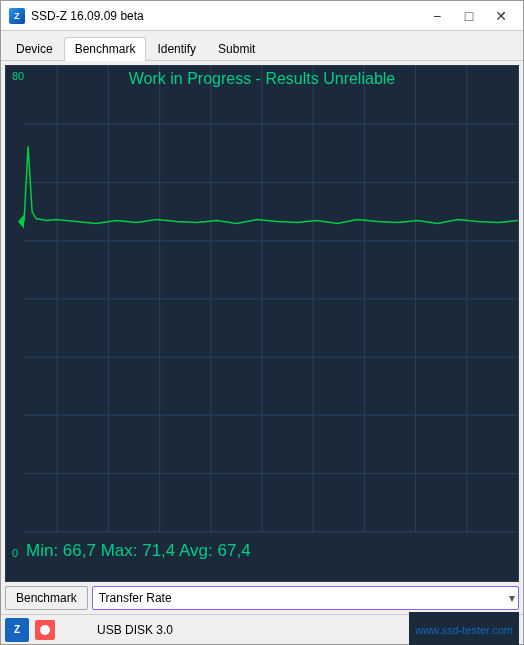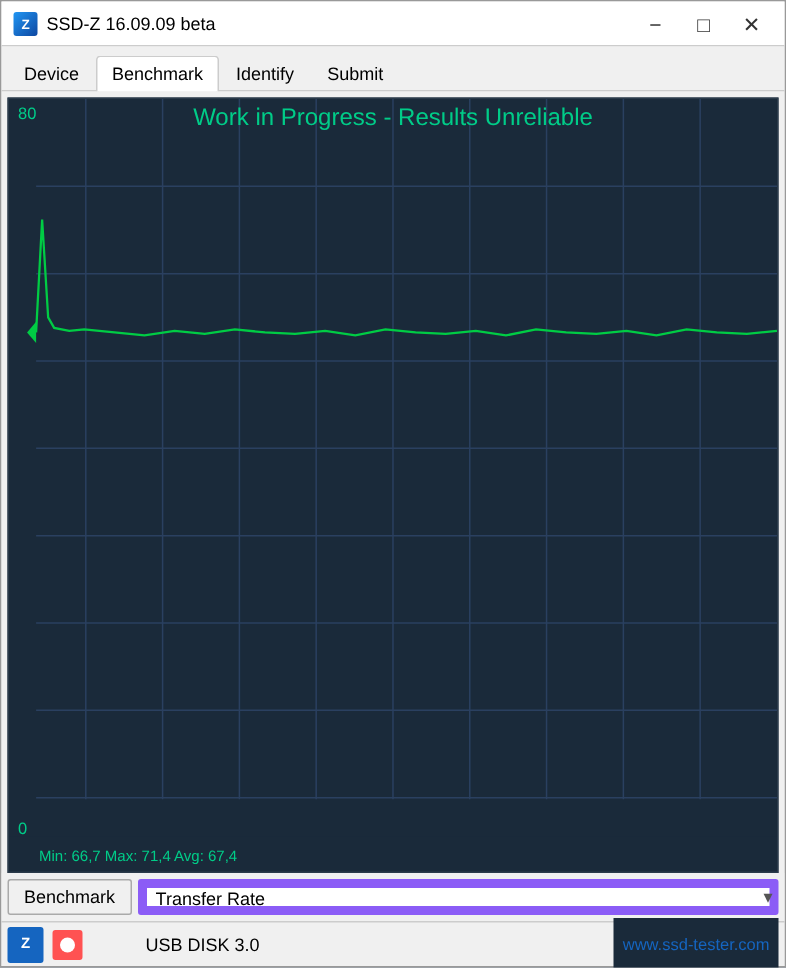--- a/index.html
+++ b/index.html
@@ -149,25 +149,25 @@
       position: absolute;
       top: 0;
       left: 0;
       right: 0;
       bottom: 0;
     }
 
     
     .chart-stats {
       position: absolute;
-      bottom: 4px;
+      bottom: 20px;
       left: 20px;
       right: 0;
       color: #00cc88;
-      font-size: 10px;
+      font-size: 17px;
       z-index: 5;
     }
 
     
     .toolbar-row {
       height: 32px;
       display: flex;
       align-items: center;
       padding: 4px 4px;
       gap: 4px;
@@ -185,21 +185,21 @@
     }
 
     .toolbar-select-container {
       flex: 1;
       position: relative;
       height: 24px;
     }
     .toolbar-select {
       width: 100%;
       height: 24px;
-      border: 6px solid #8b5cf6;
+      border: 1px solid #8b5cf6;
       background: #fff;
       padding: 0 24px 0 6px;
       font-size: 12px;
       appearance: none;
       cursor: pointer;
       border-radius: 2px;
     }
     .select-arrow {
       position: absolute;
       right: 4px;

